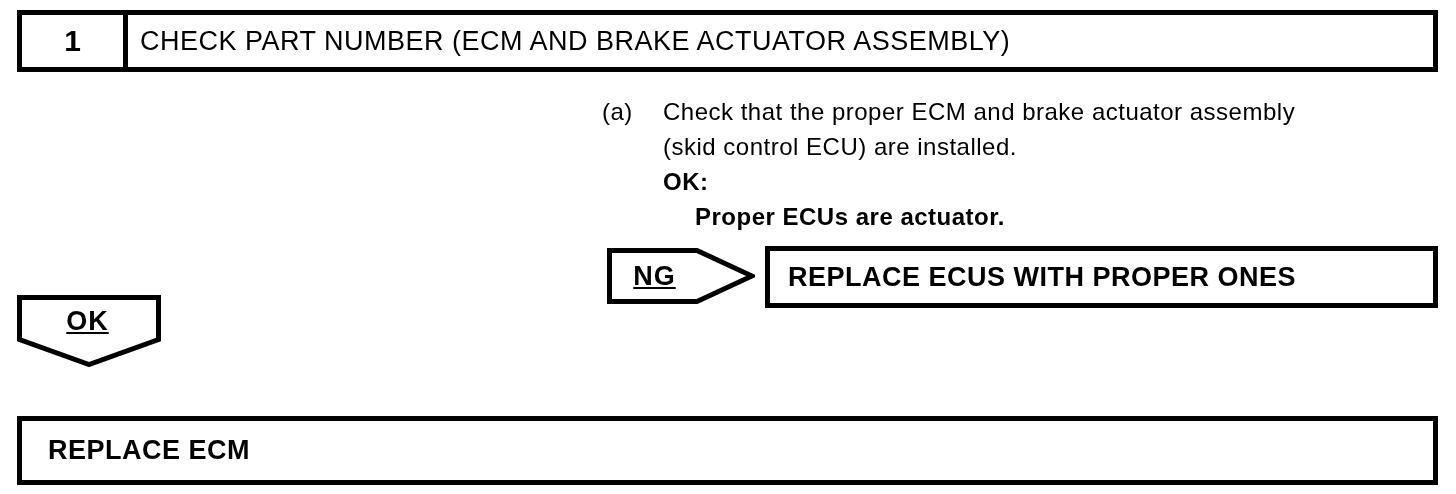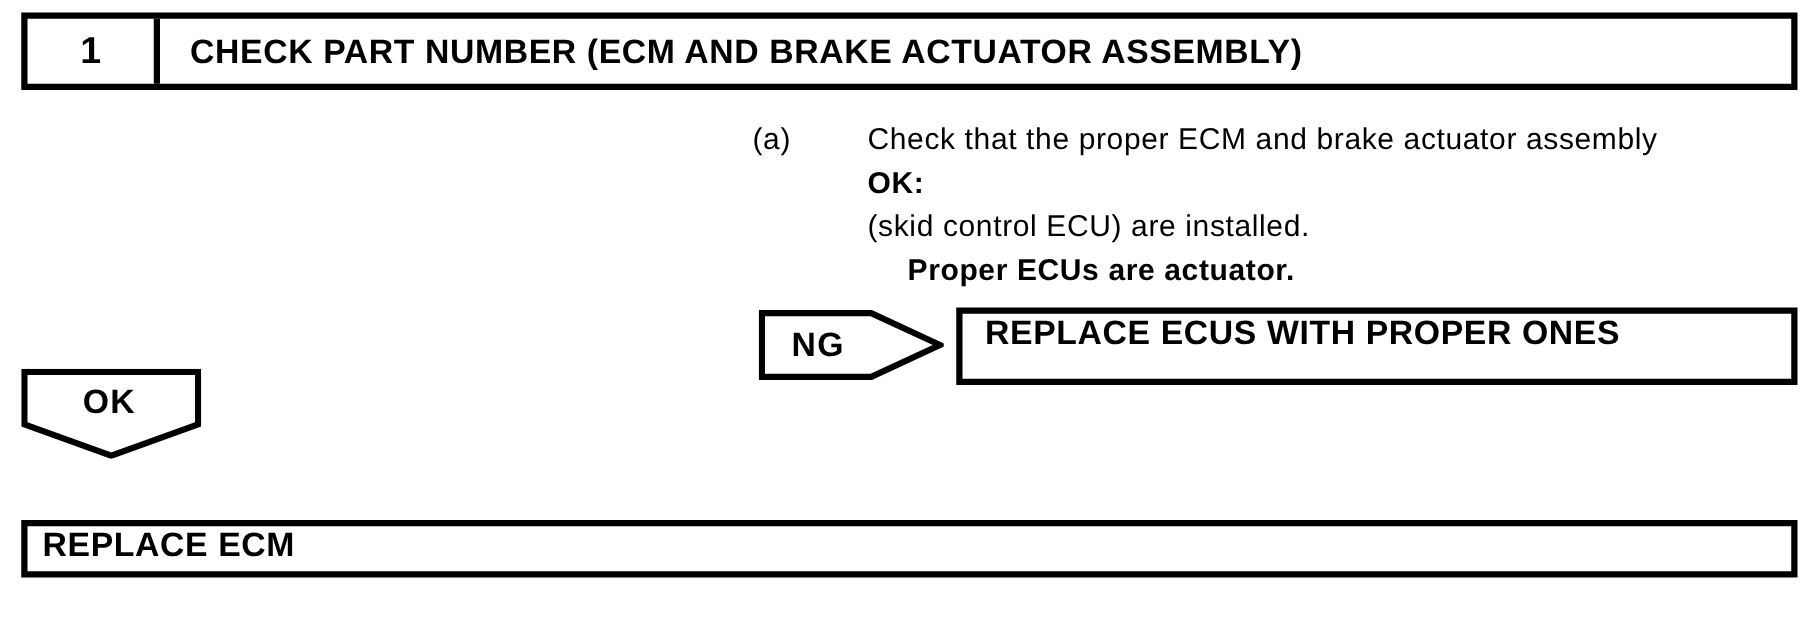--- a/index.html
+++ b/index.html
@@ -22,79 +22,79 @@
     background:var(--bg);
   }
   .step-number-cell {
     width:106px; flex:0 0 106px;
     border-right:5px solid var(--ink);
     display:flex; align-items:center; justify-content:center;
     font-weight:bold; font-size:30px;
   }
   .step-title-cell {
     flex:1; display:flex; align-items:center;
-    padding-left:24px;
-    font-weight:bold; font-size:27px; letter-spacing:0.5px;
+    padding-left:12px;
+    font-weight:normal; font-size:27px; letter-spacing:0.5px;
     white-space:nowrap;
   }
   
   .instruction {
     position:absolute; left:602px; top:94px;
     width:845px;
     font-size:24px; line-height:35px; letter-spacing:0.5px;
     display:grid; grid-template-columns:61px 1fr;
   }
   .instr-marker { grid-column:1; grid-row:1; }
-  .instr-lines  { grid-column:2;margin-left:31px; }
+  .instr-lines  { grid-column:2; }
   .instr-line   { white-space:nowrap; }
   .bold { font-weight:bold; }
   .indent { padding-left:32px; }
   
   .ng-connector { position:absolute; left:607px; top:248px; width:148px; height:56px; }
   .ok-connector { position:absolute; left:17px;  top:295px; width:144px; height:72px; }
   .connector-svg { position:absolute; left:0; top:0; width:100%; height:100%; display:block; }
   .connector-label {
-    position:absolute; font-weight:bold; font-size:27px; letter-spacing:1px;
+    position:absolute; font-weight:bold; font-size:27px; letter-spacing:1px;text-decoration:underline;
   }
   .ng-connector .connector-label {
     left:0; top:0; width:95px; height:56px;
     display:flex; align-items:center; justify-content:center;
   }
   .ok-connector .connector-label {
     left:0; top:4px; width:141px; height:44px;
     display:flex; align-items:center; justify-content:center;
   }
   
   .action-box {
     position:absolute;
     border:5px solid var(--ink);
     background:var(--bg);
-    display:flex; 
+    display:flex; align-items:center;
     font-weight:bold; font-size:27px; letter-spacing:0.5px;
     white-space:nowrap;
   }
   .ng-action-box { left:765px; top:246px; width:673px; height:62px; padding-left:18px; }
-  .final-action-box { left:17px; top:416px; width:1421px; height:46px; padding-left:12px; }
+  .final-action-box { left:17px; top:416px; width:1421px; height:69px; padding-left:26px; }
 </style>
 </head>
 <body>
 
 <div class="canvas">
 
   <div class="step-header">
     <div class="step-number-cell">1</div>
     <div class="step-title-cell">CHECK PART NUMBER (ECM AND BRAKE ACTUATOR ASSEMBLY)</div>
   </div>
 
   <div class="instruction">
     <div class="instr-marker">(a)</div>
     <div class="instr-lines">
       <div class="instr-line">Check that the proper ECM and brake actuator assembly</div>
+      <div class="instr-line">(skid control ECU) are installed.</div>
       <div class="instr-line bold">OK:</div>
-      <div class="instr-line">(skid control ECU) are installed.</div>
       <div class="instr-line bold indent">Proper ECUs are actuator.</div>
     </div>
   </div>
 
   <div class="ng-connector">
     <svg class="connector-svg" viewBox="0 0 148 56">
       <polygon points="2.5,2.5 90,2.5 145,28 90,53.5 2.5,53.5" fill="var(--bg)" stroke="var(--ink)" stroke-width="5"></polygon>
     </svg>
     <div class="connector-label">NG</div>
   </div>

